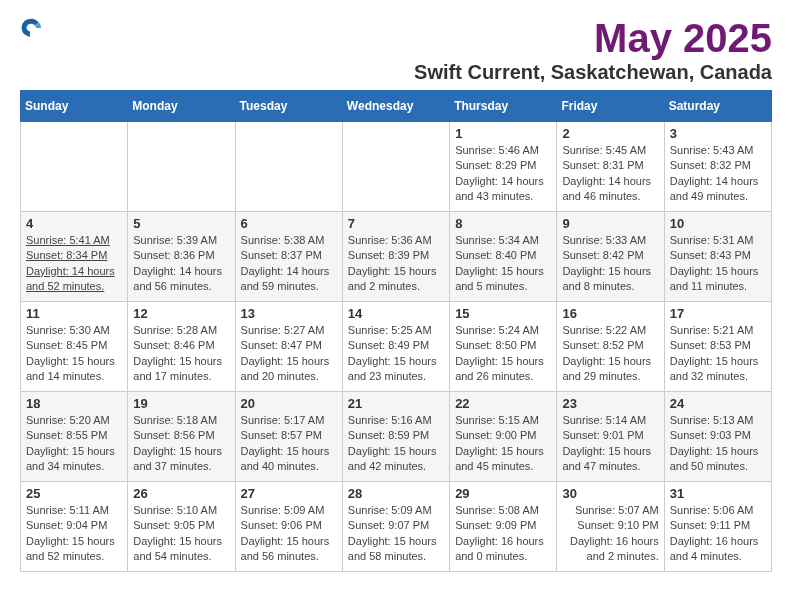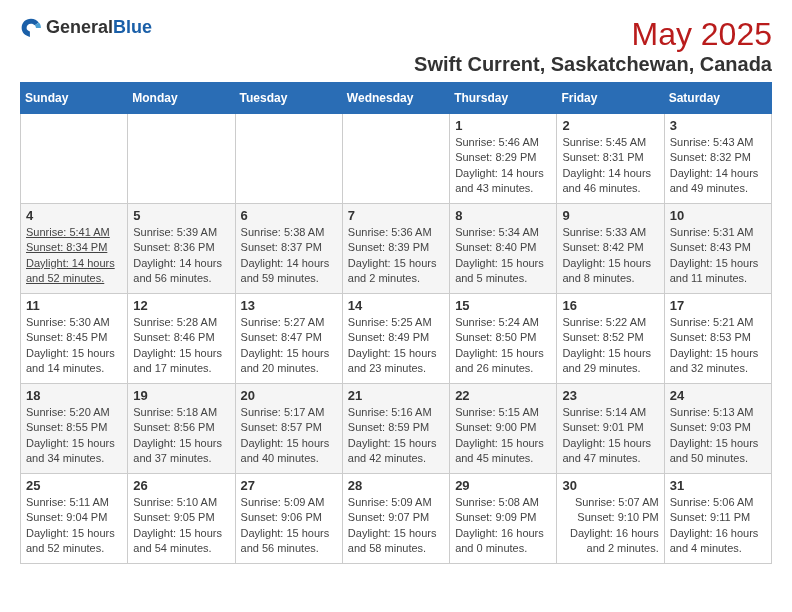--- a/index.html
+++ b/index.html
@@ -34,23 +34,23 @@
       line-height: 1;
     }
     .logo-icon {
       width: 22px;
       height: 22px;
     }
     .title-section {
       text-align: right;
     }
     .month-title {
-      font-size: 32px;
-      font-weight: normal;
-      color: #b91c1c;
+      font-size: 40px;
+      font-weight: bold;
+      color: #701a75;
     }
     .location-title {
       font-size: 20px;
       color: #333;
       font-weight: bold;
     }
     table {
       width: 100%;
       border-collapse: collapse;
       table-layout: fixed;
@@ -91,25 +91,20 @@
   </style>
 </head>
 <body>
 
 <div class="header">
   <div class="logo">
     <svg class="logo-icon" viewBox="0 0 40 40" xmlns="http://www.w3.org/2000/svg">
       <path d="M20 5 C10 5 3 12 3 22 C3 30 9 36 18 38 L18 28 C14 27 12 25 12 22 C12 17 15 14 20 14 C23 14 25 15 27 17 L34 12 C31 8 26 5 20 5Z" fill="#1a5fa8"></path>
       <path d="M34 12 L27 17 C28 18 29 20 29 22 L38 22 C38 17 37 14 34 12Z" fill="#4a9fd4"></path>
     </svg>
-    <div>
-      <div>
-        <span class="logo-text-general">General</span><span class="logo-text-blue">Blue</span>
-      </div>
-    </div>
   </div>
   <div class="title-section">
     <div class="month-title">May 2025</div>
     <div class="location-title">Swift Current, Saskatchewan, Canada</div>
   </div>
 </div>
 
 <table>
   <thead>
     <tr>

